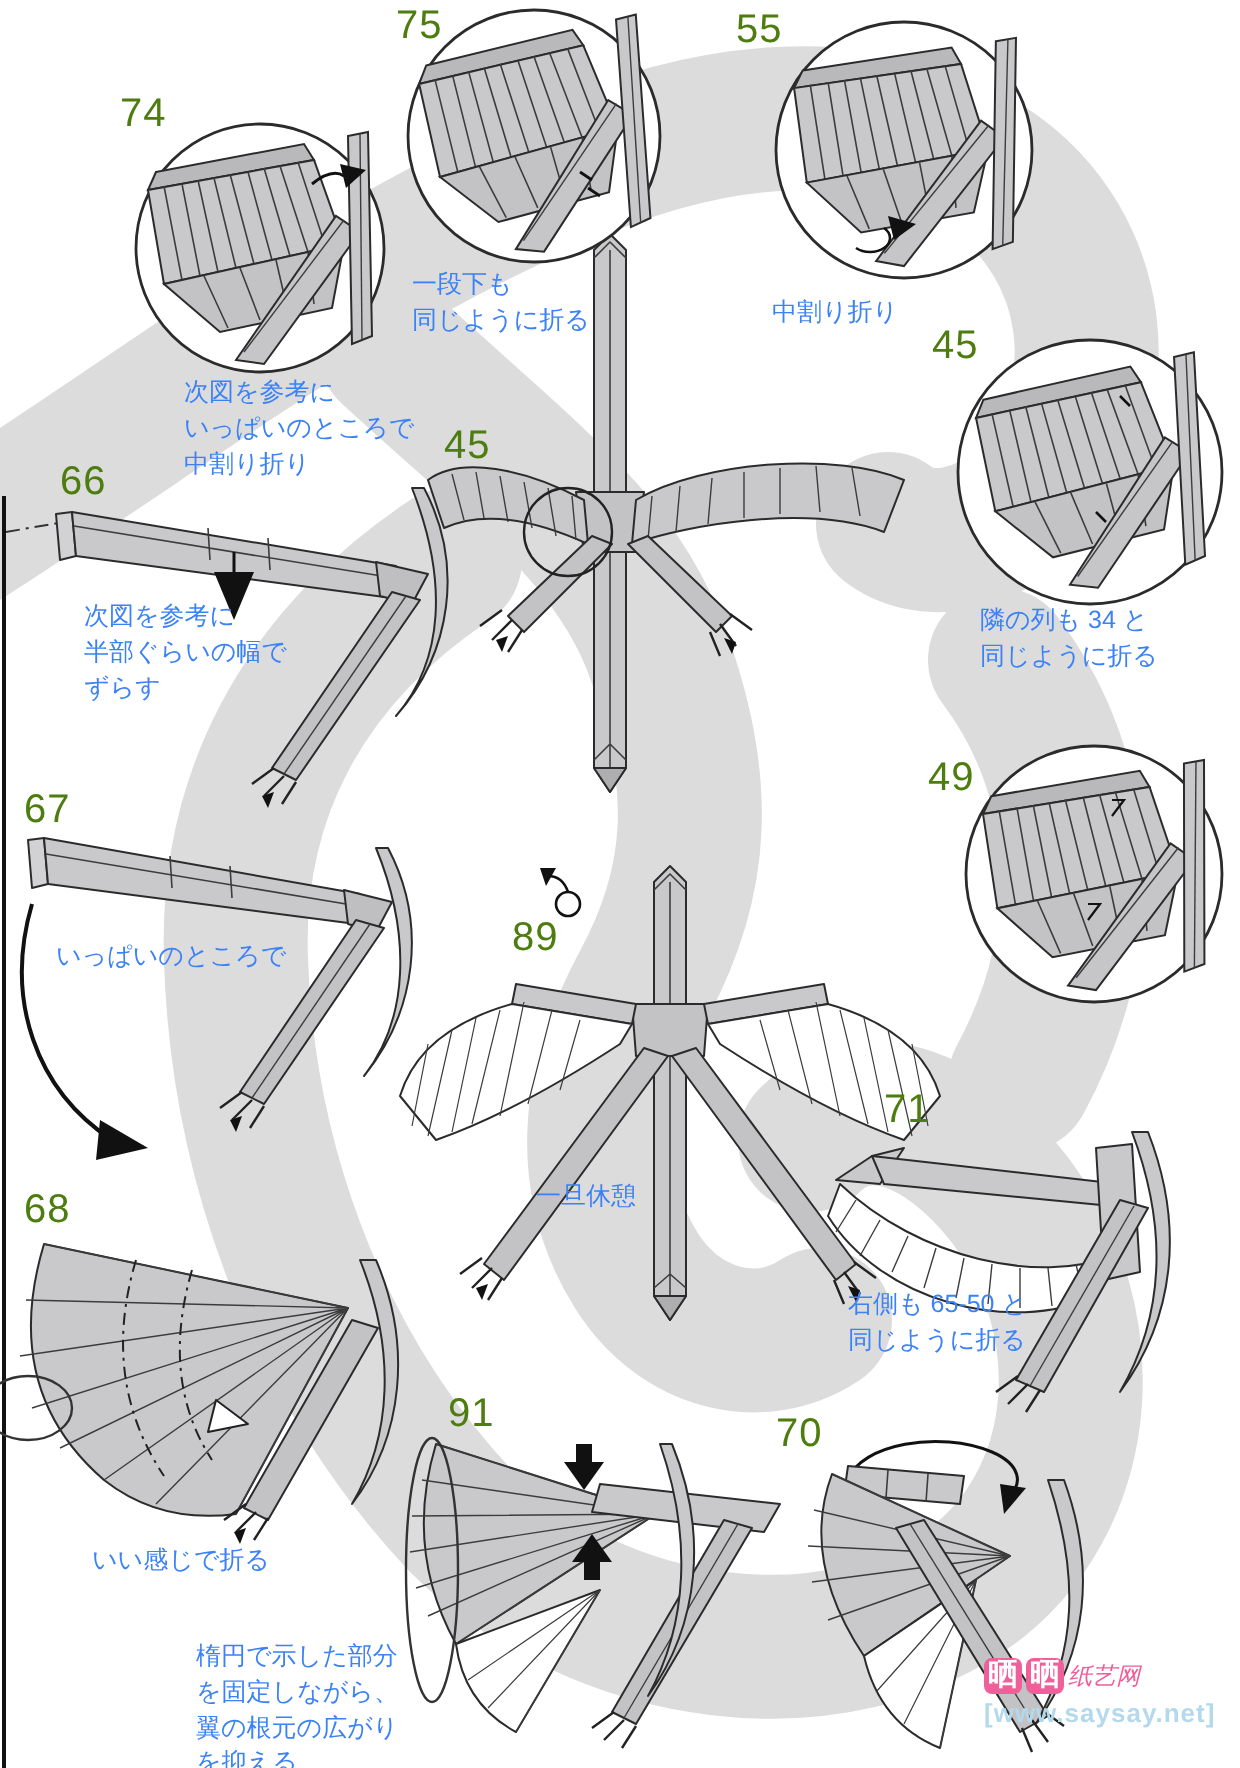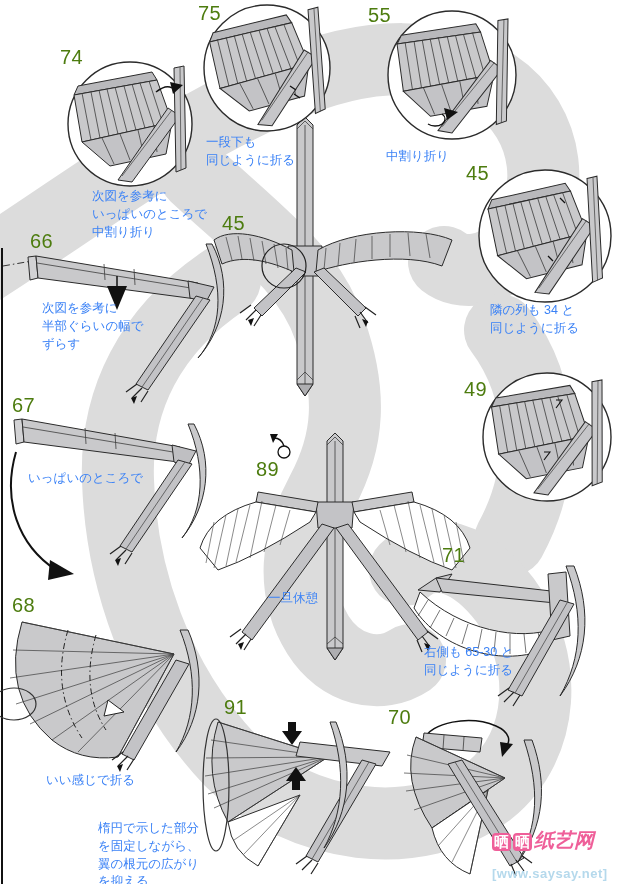--- a/index.html
+++ b/index.html
@@ -5,22 +5,22 @@
   html,body{margin:0;padding:0;background:#fff;}
   .page{position:relative;width:620px;height:884px;background:#ffffff;overflow:hidden;
         font-family:"Liberation Sans",sans-serif;color:#111;}
   .num{position:absolute;font-size:20px;font-weight:500;color:#4d7c0f;letter-spacing:0.5px;}
   .cap{position:absolute;font-size:12.5px;font-weight:500;line-height:1.42;color:#3b82f6;
        white-space:pre-line;}
   .art{position:absolute;left:0;top:0;}
   .wm{position:absolute;left:492px;top:828px;line-height:1.2;}
   .wm-badge{display:inline-block;background:#ef5f99;color:#fff;border-radius:4px;
             padding:0 2px;font-weight:bold;font-size:15px;margin-right:2px;}
-  .wm-rest{color:#ef5f99;font-weight:bold;font-size:20px;font-style:italic;margin-top:16px;}
-  .wm-url{color:#b5d9ec;font-weight:bold;font-size:13px;letter-spacing:0.5px;margin-top:14px;}
+  .wm-rest{color:#ef5f99;font-weight:normal;font-size:12px;font-style:italic;margin-top:16px;}
+  .wm-url{color:#b5d9ec;font-weight:bold;font-size:13px;letter-spacing:0.5px;margin-top:2px;}
 </style>
 </head>
 <body>
 
 <div class="page">
 
 <svg class="art" width="620" height="884" viewBox="0 0 620 884">
   <defs>
     <g id="insetModel">
       <polygon points="-52,-38 22,-52 27,-44 -56,-29" fill="#b9b9bc" stroke="#2b2b2b" stroke-width="1"></polygon>
@@ -229,21 +229,21 @@
 
 <div class="cap" style="left:42px;top:300px">次図を参考に
 半部ぐらいの幅で
 ずらす</div>
 <div class="cap" style="left:28px;top:470px">いっぱいのところで</div>
 <div class="cap" style="left:46px;top:772px">いい感じで折る</div>
 <div class="cap" style="left:98px;top:820px">楕円で示した部分
 を固定しながら、
 翼の根元の広がり
 を抑える</div>
-<div class="cap" style="left:424px;top:644px">右側も 65-30 と
+<div class="cap" style="left:424px;top:644px">右側も 65-50 と
 同じように折る</div>
 <div class="cap" style="left:268px;top:590px">一旦休憩</div>
 <div class="cap" style="left:92px;top:188px">次図を参考に
 いっぱいのところで
 中割り折り</div>
 <div class="cap" style="left:206px;top:134px">一段下も
 同じように折る</div>
 <div class="cap" style="left:386px;top:148px">中割り折り</div>
 <div class="cap" style="left:490px;top:302px">隣の列も 34 と
 同じように折る</div>

